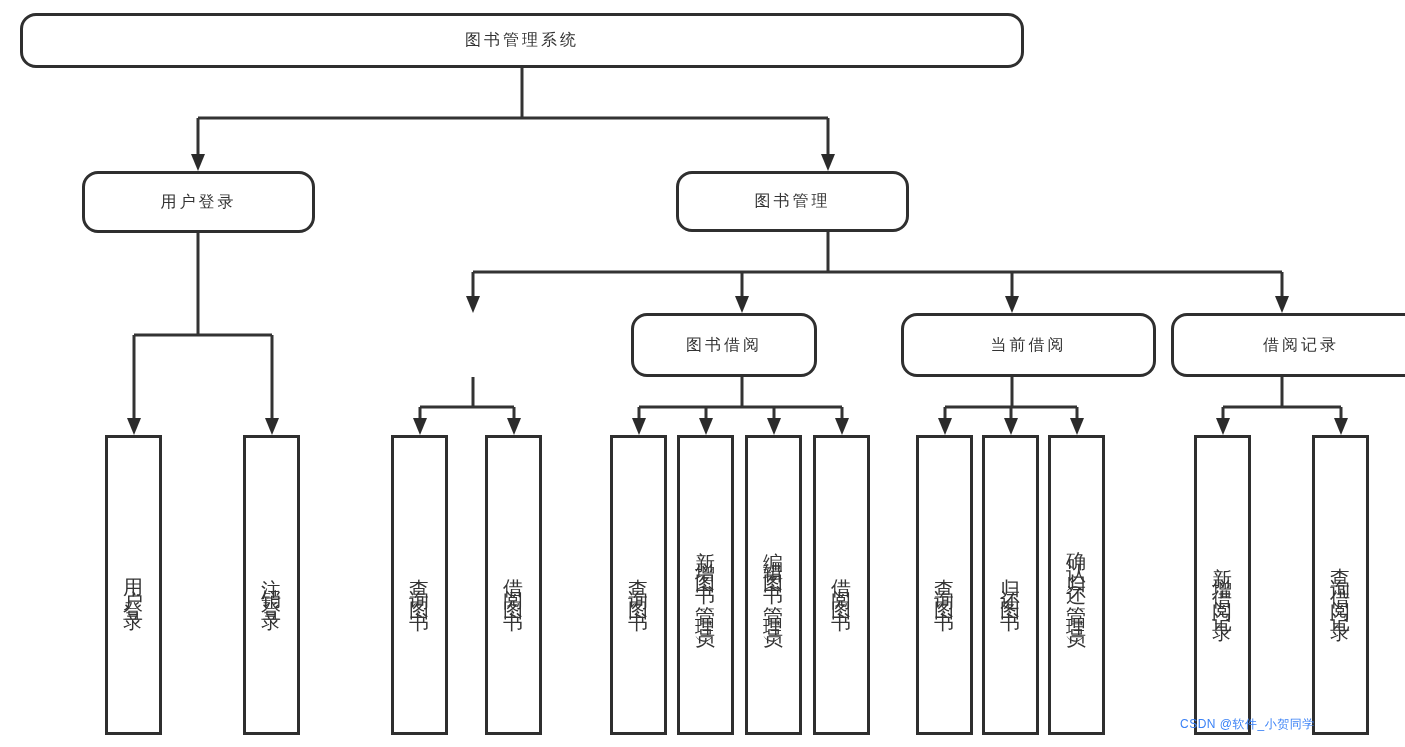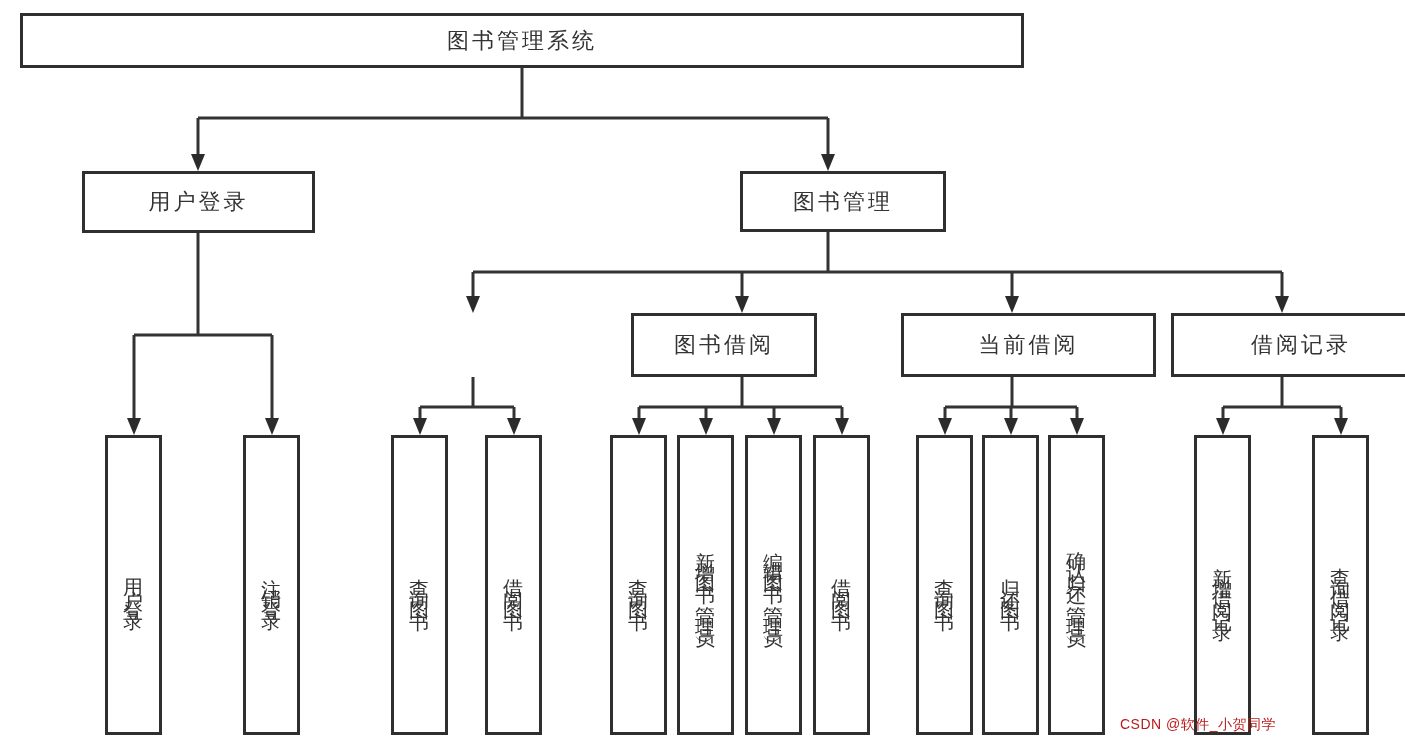--- a/index.html
+++ b/index.html
@@ -16,38 +16,38 @@
     position: absolute;
     box-sizing: border-box;
     background: #ffffff;
     border: 3px solid #2f2f2f;
     color: #333333;
     display: flex;
     align-items: center;
     justify-content: center;
     z-index: 2;
   }
-  .h { font-size: 22px; letter-spacing: 3px; white-space: nowrap; }
+  .h { font-size: 16px; letter-spacing: 3px; white-space: nowrap; border-radius: 16px; }
   .v { width: 57px; height: 300px; top: 435px; }
   .vt {
     writing-mode: vertical-rl;
     text-orientation: mixed;
     font-size: 20px;
     letter-spacing: 11px;
     line-height: 1.1;
     white-space: nowrap;
   }
   .watermark {
     position: absolute;
-    left: 1120px;
+    left: 1180px;
     top: 716px;
     z-index: 3;
-    font-size: 14px;
+    font-size: 12px;
     letter-spacing: 0.5px;
-    color: #b91c1c;
+    color: #3b82f6;
     white-space: nowrap;
   }
 </style>
 </head>
 <body>
 
 <div class="stage">
 
   <svg class="wires" width="1405" height="747" viewBox="0 0 1405 747">
     <g stroke="#333333" stroke-width="3" fill="none">
@@ -111,21 +111,21 @@
       <polygon points="1004,418 1018,418 1011,435"></polygon>
       <polygon points="1070,418 1084,418 1077,435"></polygon>
       <polygon points="1216,418 1230,418 1223,435"></polygon>
       <polygon points="1334,418 1348,418 1341,435"></polygon>
     </g>
   </svg>
 
   <div class="box h" style="left:20px; top:13px; width:1004px; height:55px;">图书管理系统</div>
 
   <div class="box h" style="left:82px; top:171px; width:233px; height:62px;">用户登录</div>
-  <div class="box h" style="left:740px; top:171px; width:206px; height:61px;">图书管理</div>
+  <div class="box h" style="left:676px; top:171px; width:233px; height:61px;">图书管理</div>
 
   <div class="box h" style="left:631px; top:313px; width:186px; height:64px;">图书借阅</div>
   <div class="box h" style="left:901px; top:313px; width:255px; height:64px;">当前借阅</div>
   <div class="box h" style="left:1171px; top:313px; width:260px; height:64px;">借阅记录</div>
 
   <div class="box v" style="left:105px;">
     <span class="vt">用户登录</span>
   </div>
   <div class="box v" style="left:243px;">
     <span class="vt">注销登录</span>

